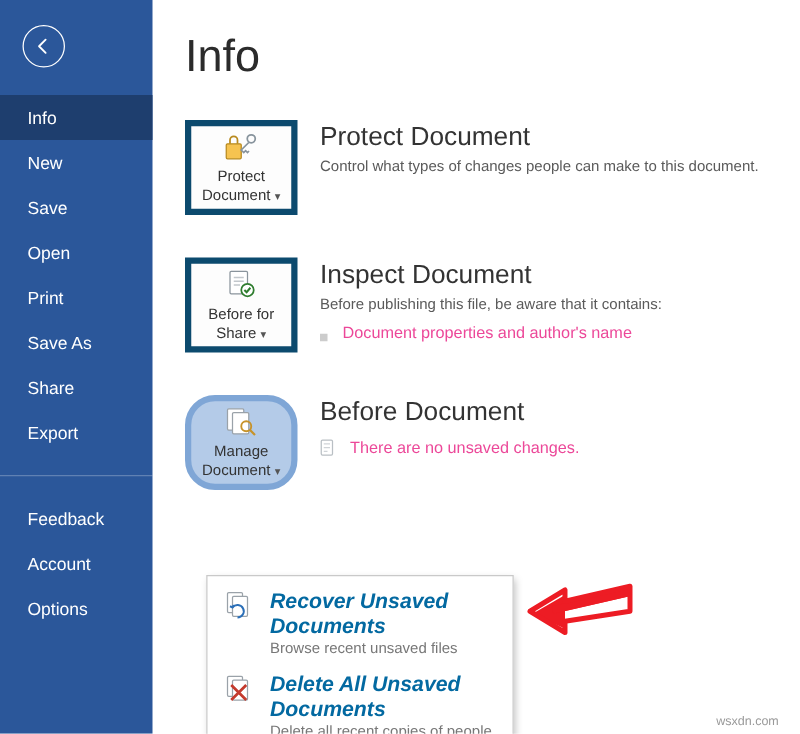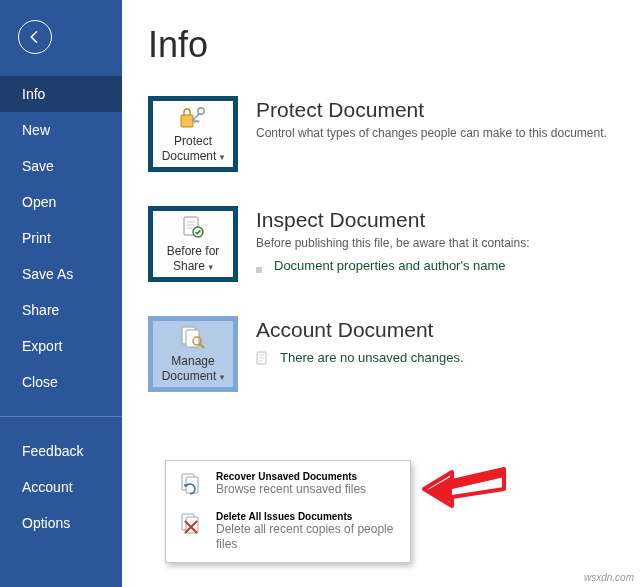--- a/index.html
+++ b/index.html
@@ -52,82 +52,81 @@
     .section { display: flex; gap: 18px; margin-bottom: 34px; }
     .tile {
       width: 90px; height: 76px;
       border: 5px solid #0c4a6e;
       background: #fdfdfd;
       display: flex; flex-direction: column; align-items: center; justify-content: center;
       font-size: 12px; color: #333; text-align: center;
       gap: 2px;
       cursor: pointer;
     }
-    .tile.selected { background: #b4cbe8; border-color: #7fa6d6; }
+    .tile.selected { background: #b4cbe8; border-color: #7fa6d6; border-radius: 24px; }
     .tile .label { line-height: 1.25; }
     .tile .icon-slot { height: 28px; display: flex; align-items: center; justify-content: center; }
     .droparrow { font-size: 9px; color: #555; margin-left: 1px; }
     .section-text { padding-top: 2px; }
     .section-title {
       font-size: 21px;
       color: #333;
       font-weight: 400;
       margin-bottom: 4px;
     }
     .section-desc { font-size: 12px; color: #5a5a5a; }
-    .bullet-row { display: flex; align-items: flex-end; gap: 12px; margin-top: 8px; font-size: 13px; color: #14532d; }
+    .bullet-row { display: flex; align-items: flex-end; gap: 12px; margin-top: 8px; font-size: 13px; color: #ec4899; }
     .bullet-sq { width: 6px; height: 6px; background: #ccc; margin-top: 5px; }
     .menu {
       position: absolute;
       left: 165px; top: 460px;
       width: 246px;
       background: #fff;
       border: 1px solid #c9c9c9;
       box-shadow: 2px 3px 6px rgba(0,0,0,0.25);
       padding: 4px 0;
     }
     .menu-item {
       display: flex; gap: 10px;
       padding: 6px 12px;
       cursor: pointer;
       align-items: flex-start;
     }
     .menu-icon { width: 28px; height: 28px; display: flex; align-items: center; justify-content: center; flex-shrink: 0; }
     .menu-text { display: flex; flex-direction: column; }
-    .menu-title { font-size: 10px; font-weight: 600; color: #000000; }
+    .menu-title { font-size: 17px; font-weight: 600; color: #0369a1; font-style: italic; }
     .menu-desc { font-size: 12px; color: #777; line-height: 1.25; }
     .arrow-annot {
       position: absolute;
       left: 418px; top: 456px;
       pointer-events: none;
     }
     .watermark {
-      position: absolute; right: 6px; bottom: 4px;
-      font-size: 10px; color: #999; font-style: italic;
+      position: absolute; right: 17px; bottom: 4px;
+      font-size: 10px; color: #999;
     }
   </style>
 </head>
 <body>
 
 <div class="container">
   <nav class="sidebar">
     <div class="back-btn">
       <svg viewBox="0 0 24 24">
         <path d="M14 5 L7 12 L14 19" stroke="#fff" stroke-width="2" fill="none" stroke-linecap="round" stroke-linejoin="round"></path>
       </svg>
     </div>
     <div class="nav-item active">Info</div>
     <div class="nav-item">New</div>
     <div class="nav-item">Save</div>
     <div class="nav-item">Open</div>
     <div class="nav-item">Print</div>
     <div class="nav-item">Save As</div>
     <div class="nav-item">Share</div>
     <div class="nav-item">Export</div>
-    <div class="nav-item">Close</div>
     <div class="nav-sep"></div>
     <div class="nav-item">Feedback</div>
     <div class="nav-item">Account</div>
     <div class="nav-item">Options</div>
   </nav>
 
   <main class="main">
     <h1 class="page-title">Info</h1>
 
     <div class="section">
@@ -176,21 +175,21 @@
           <svg width="28" height="26" viewBox="0 0 28 26">
             <rect x="3" y="2" width="13" height="17" rx="1" fill="#fff" stroke="#9aa2a9"></rect>
             <rect x="7" y="5" width="13" height="17" rx="1" fill="#fff" stroke="#9aa2a9"></rect>
             <circle cx="18" cy="16" r="4" fill="none" stroke="#c7932a" stroke-width="1.5"></circle>
             <path d="M21 19 l4 4" stroke="#c7932a" stroke-width="1.8"></path>
           </svg>
         </div>
         <span class="label"><span>Manage</span><br><span>Document</span><span class="droparrow"> ▾</span></span>
       </div>
       <div class="section-text">
-        <div class="section-title">Account Document</div>
+        <div class="section-title">Before Document</div>
         <div class="bullet-row">
           <svg width="12" height="14" viewBox="0 0 12 14" style="margin-top:1px">
             <rect x="1" y="1" width="9" height="12" rx="1" fill="none" stroke="#b9bfc4"></rect>
             <path d="M3 4 h5 M3 7 h5 M3 10 h3" stroke="#cfd3d7"></path>
           </svg>
           <div>There are no unsaved changes.</div>
         </div>
       </div>
     </div>
   </main>
@@ -213,21 +212,21 @@
   </div>
   <div class="menu-item">
     <div class="menu-icon">
       <svg width="26" height="26" viewBox="0 0 26 26">
         <rect x="3" y="2" width="12" height="16" rx="1" fill="#fff" stroke="#9aa2a9"></rect>
         <rect x="7" y="5" width="12" height="16" rx="1" fill="#fff" stroke="#9aa2a9"></rect>
         <path d="M6 9 L18 21 M18 9 L6 21" stroke="#c43b2e" stroke-width="2.2"></path>
       </svg>
     </div>
     <div class="menu-text">
-      <span class="menu-title">Delete All Issues Documents</span>
+      <span class="menu-title">Delete All Unsaved Documents</span>
       <span class="menu-desc">Delete all recent copies of people files</span>
     </div>
   </div>
 </div>
 
 <svg class="arrow-annot" width="90" height="60" viewBox="0 0 90 60">
   <path d="M85 18 L24 32" stroke="#ed1c24" stroke-width="6" fill="none"></path>
   <polygon points="8,35 34,20 34,47" fill="#ed1c24"></polygon>
   <polygon points="20,33 34,25 34,41" fill="#fff" opacity="0"></polygon>
   <path d="M85 18 L24 32" stroke="#ed1c24" stroke-width="6" fill="none"></path>

